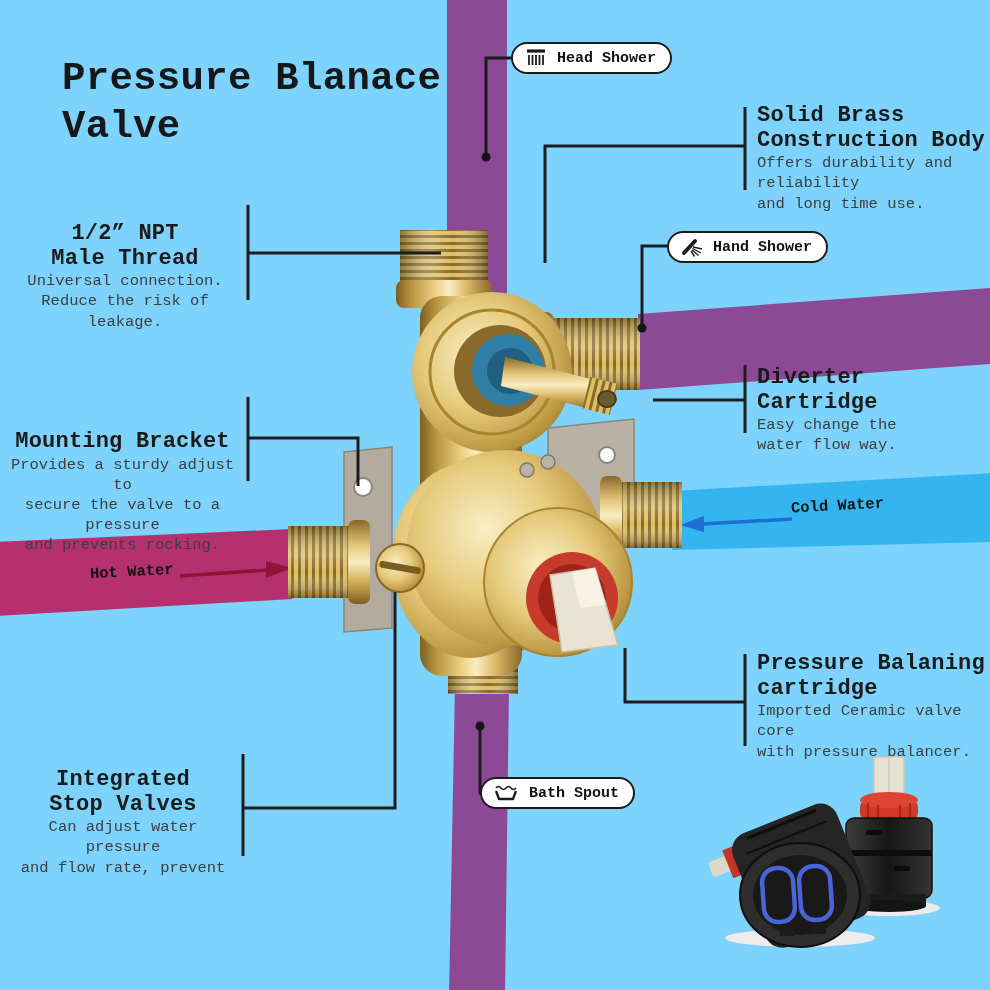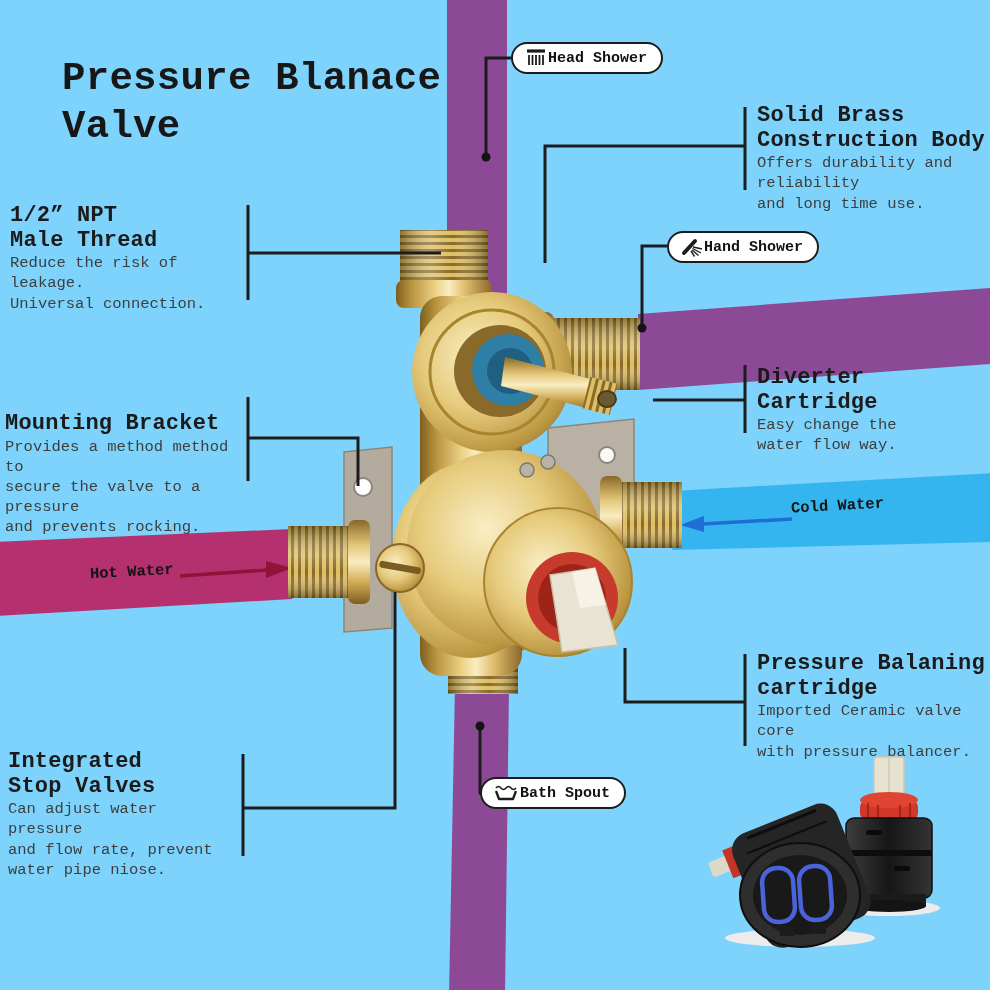--- a/index.html
+++ b/index.html
@@ -5,23 +5,23 @@
   html,body{margin:0;padding:0;background:#ffffff;}
   .stage{position:relative;width:990px;height:990px;overflow:hidden;background:#7dd3fc;
          font-family:Liberation Mono, monospace;}
   .art{position:absolute;left:0;top:0;width:990px;height:990px;}
   .page-title{position:absolute;left:62px;top:30px;width:400px;font-size:39px;line-height:1.22;
       font-weight:700;color:#171717;letter-spacing:.3px;}
   .callout{position:absolute;}
   .callout .h{font-size:22px;font-weight:700;color:#1b1b1b;line-height:1.12;letter-spacing:.2px;}
   .callout .b{font-size:15.5px;color:#3e3e3e;line-height:1.3;}
   .callout .b:first-of-type{margin-top:5px;}
-  .align-right{text-align:left;}
+  .align-right{text-align:center;margin-top:18px;}
   .align-left{text-align:left;}
-  .pill{position:absolute;display:inline-flex;align-items:center;
+  .pill{position:absolute;display:inline-flex;align-items:center;gap:9px;
         border:2.5px solid #1c1c1c;border-radius:16px;background:#fff;
         padding:4px 14px 4px 11px;font-weight:700;font-size:15px;color:#111;white-space:nowrap;}
   .pipe-label{position:absolute;font-size:15.5px;font-weight:700;color:#141414;white-space:nowrap;}
   .rot-hot{transform:rotate(-3deg);}
   .rot-cold{transform:rotate(-3.2deg);}
 </style>
 </head>
 <body>
 
 <div class="stage">
@@ -265,48 +265,47 @@
   <div class="callout align-left" style="left:757px;top:104px;width:235px;">
     <div class="h">Solid Brass</div>
     <div class="h">Construction Body</div>
     <div class="b">Offers durability and reliability</div>
     <div class="b">and long time use.</div>
   </div>
 
   <div class="callout align-right" style="right:750px;top:204px;width:230px;">
     <div class="h">1/2” NPT</div>
     <div class="h">Male Thread</div>
+    <div class="b">Universal connection.</div>
     <div class="b">Reduce the risk of leakage.</div>
-    <div class="b">Universal connection.</div>
   </div>
 
   <div class="callout align-left" style="left:757px;top:366px;width:240px;">
     <div class="h">Diverter Cartridge</div>
     <div class="b">Easy change the</div>
     <div class="b">water flow way.</div>
   </div>
 
   <div class="callout align-right" style="right:750px;top:412px;width:235px;">
     <div class="h">Mounting Bracket</div>
-    <div class="b">Provides a method method to</div>
+    <div class="b">Provides a sturdy adjust to</div>
     <div class="b">secure the valve to a pressure</div>
     <div class="b">and prevents rocking.</div>
   </div>
 
   <div class="callout align-left" style="left:757px;top:652px;width:240px;">
     <div class="h">Pressure Balaning</div>
     <div class="h">cartridge</div>
     <div class="b">Imported Ceramic valve core</div>
     <div class="b">with pressure balancer.</div>
   </div>
 
   <div class="callout align-right" style="right:752px;top:750px;width:230px;">
     <div class="h">Integrated</div>
     <div class="h">Stop Valves</div>
     <div class="b">Can adjust water pressure</div>
     <div class="b">and flow rate, prevent</div>
-    <div class="b">water pipe niose.</div>
   </div>
 
   <div class="pipe-label rot-hot" style="left:90px;top:563px;">Hot Water</div>
   <div class="pipe-label rot-cold" style="left:791px;top:497px;">Cold Water</div>
 
 </div>
 
 </body></html>

